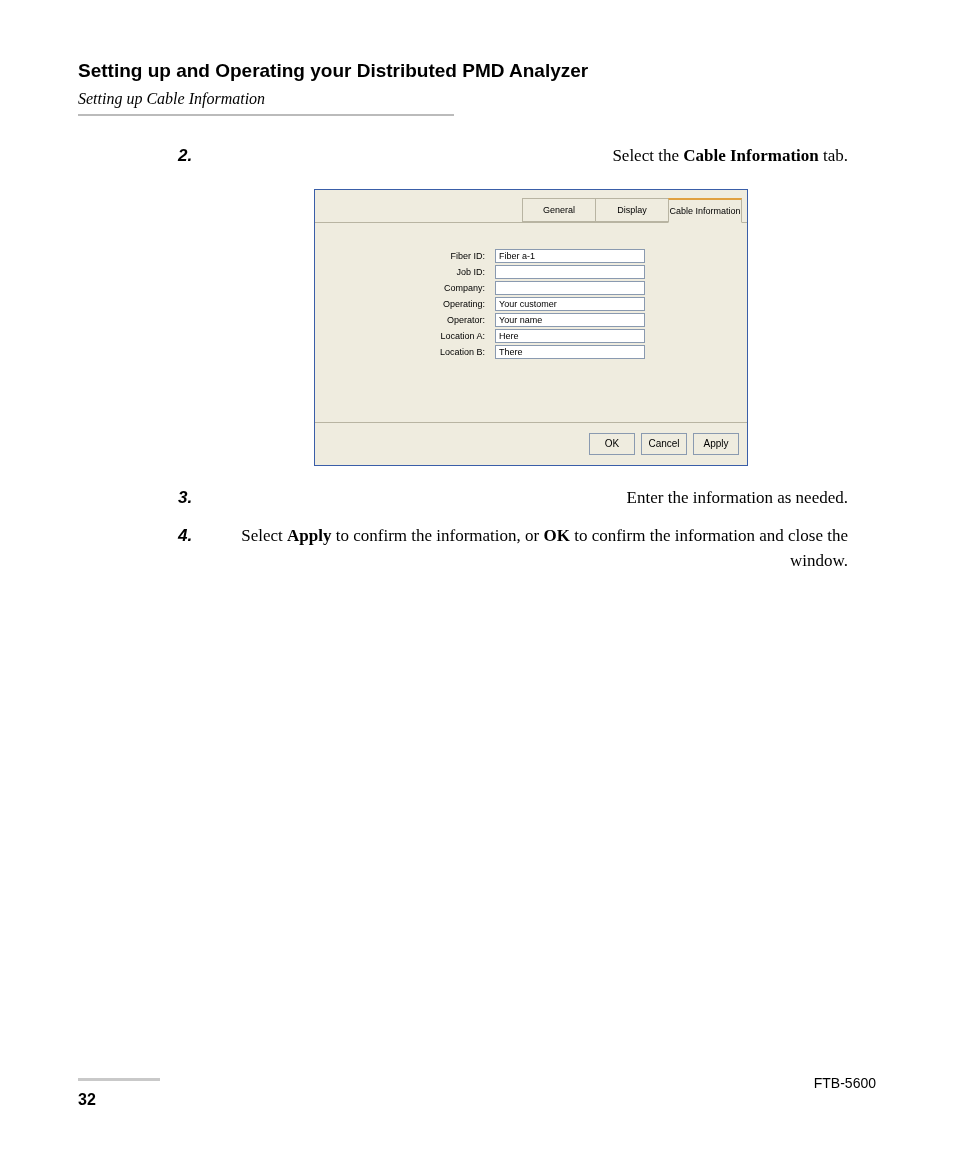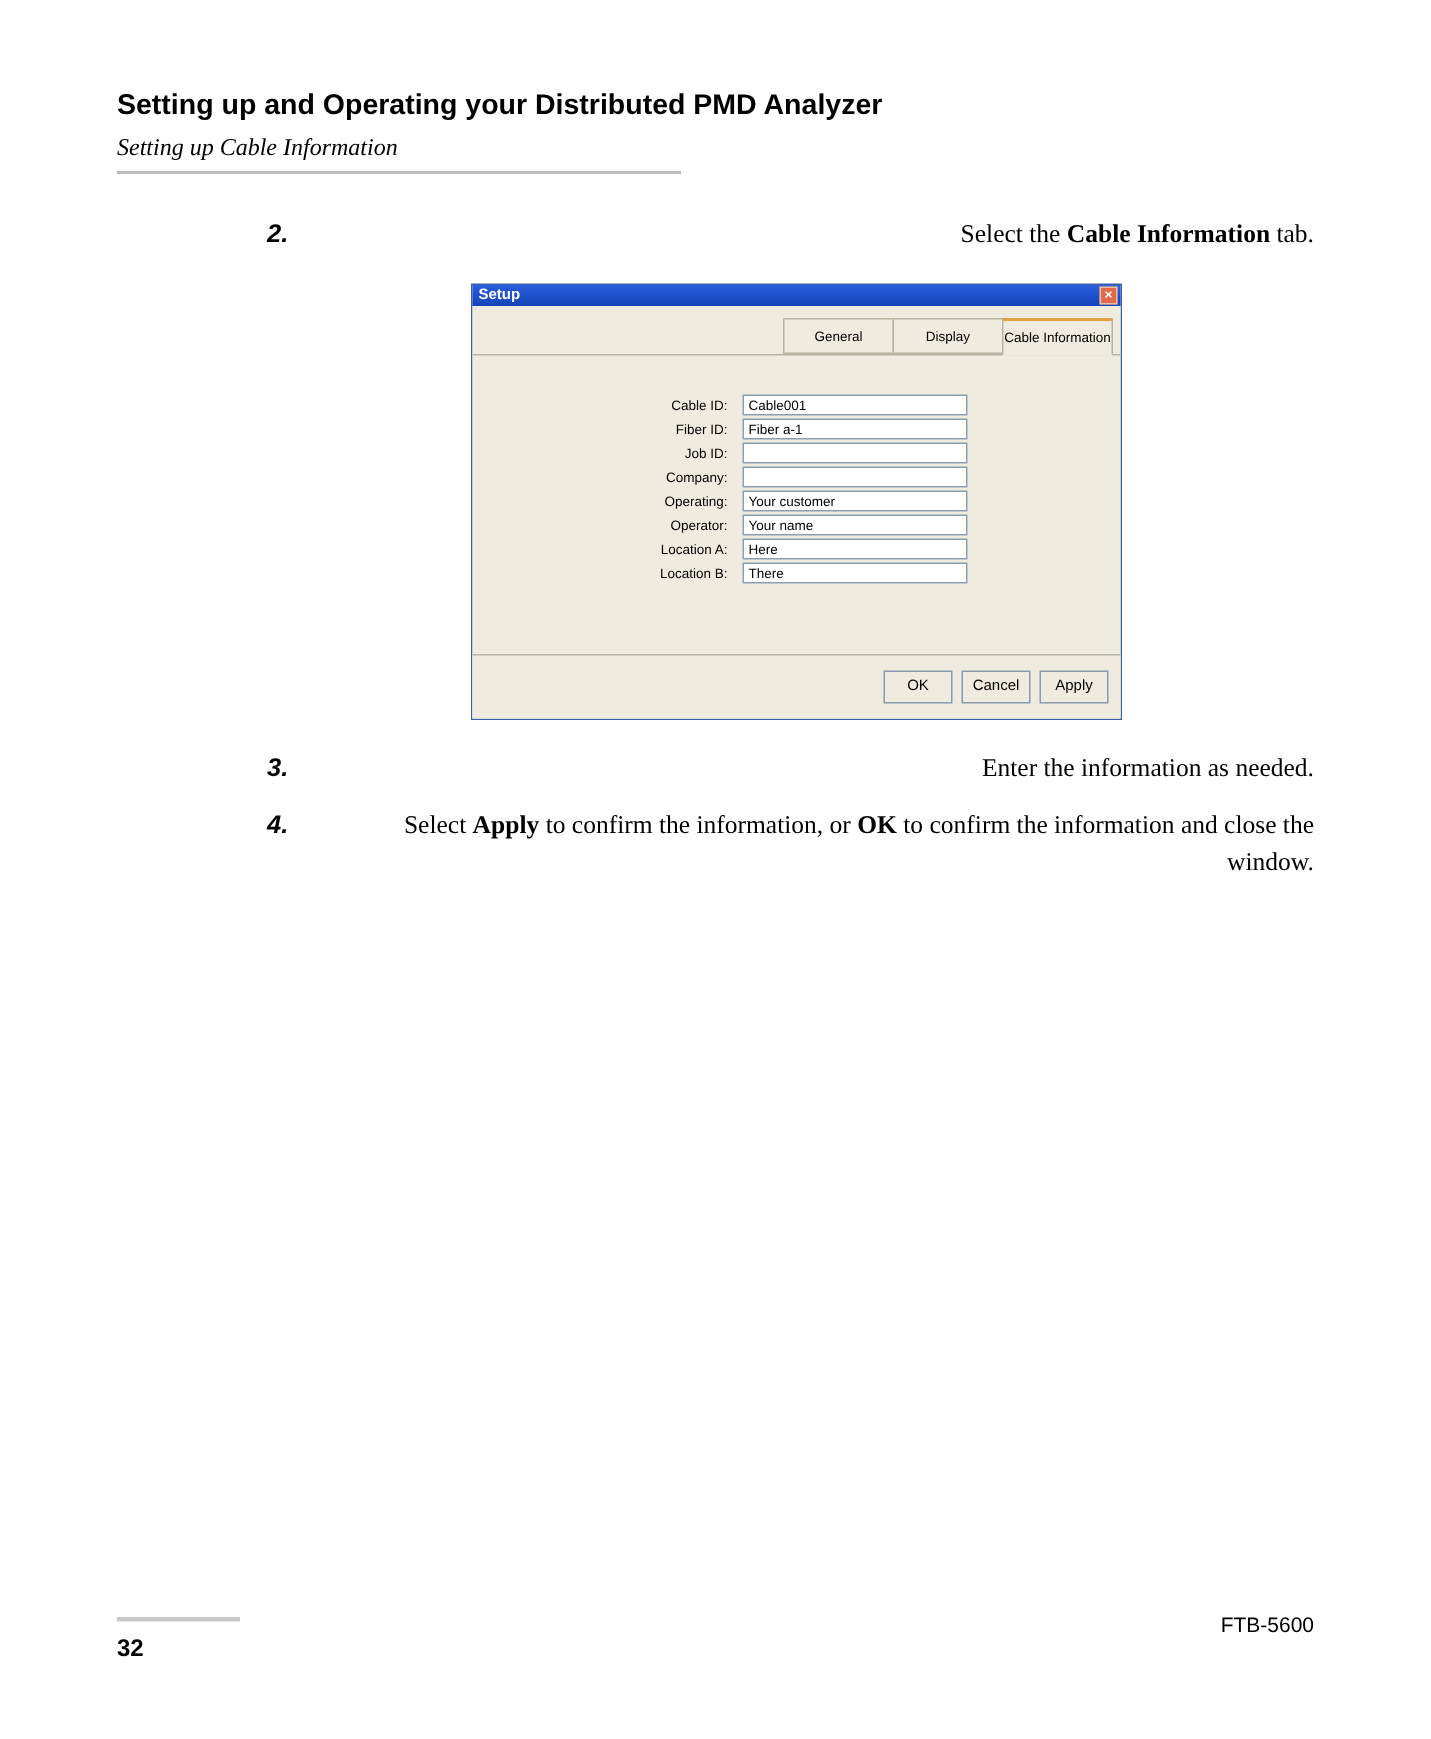--- a/index.html
+++ b/index.html
@@ -9,21 +9,21 @@
     width: 954px;
     height: 1159px;
     font-family: Georgia, "Times New Roman", serif;
     color: #000;
   }
   .page {
     position: relative;
     width: 954px;
     height: 1159px;
     box-sizing: border-box;
-    padding: 60px 78px 45px 78px;
+    padding: 60px 106px 45px 78px;
   }
   .chapter-title {
     font-family: Verdana, Arial, sans-serif;
     font-weight: 700;
     font-size: 19px;
     margin: 0 0 8px 0;
   }
   .section-sub {
     font-style: italic;
     font-size: 16px;
@@ -200,36 +200,28 @@
   <div class="steps">
 
     <div class="step">
       <div class="num">2.</div>
       <div class="txt">
         <span>Select the </span><span class="b">Cable Information</span><span> tab.</span>
       </div>
     </div>
 
     <div class="setup-window">
-      <div class="titlebar">
-        <span>Setup</span>
-        <span class="close">×</span>
-      </div>
       <div class="window-body">
         <div class="tabs">
           <div class="tab">General</div>
           <div class="tab">Display</div>
           <div class="tab active">Cable Information</div>
         </div>
         <div class="tab-area">
           <div class="form-row">
-            <div class="lbl">Cable ID:</div>
-            <div class="inp">Cable001</div>
-          </div>
-          <div class="form-row">
             <div class="lbl">Fiber ID:</div>
             <div class="inp">Fiber a-1</div>
           </div>
           <div class="form-row">
             <div class="lbl">Job ID:</div>
             <div class="inp"></div>
           </div>
           <div class="form-row">
             <div class="lbl">Company:</div>
             <div class="inp"></div>

